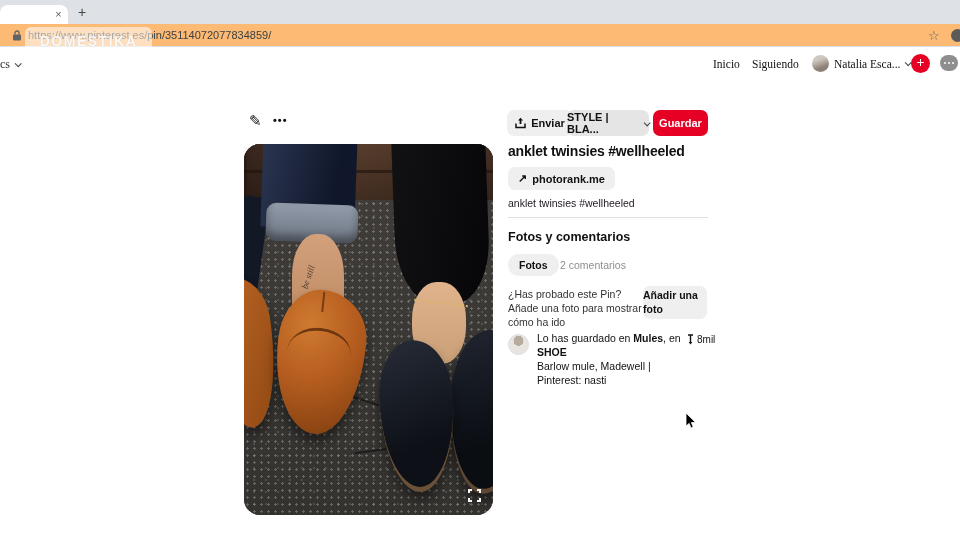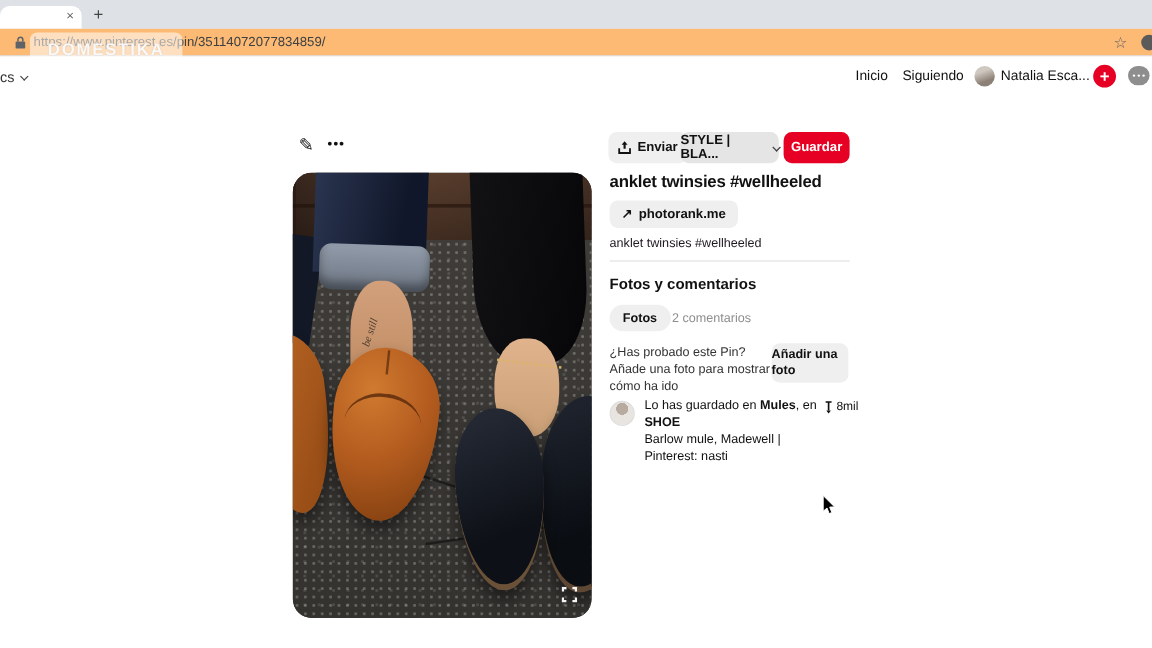--- a/index.html
+++ b/index.html
@@ -16,21 +16,21 @@
   .lock-icon { position:absolute; left:12px; top:6px; width:10px; height:11px; }
   .url-text { position:absolute; left:28px; top:5px; font-size:11px; color:#3c4043; white-space:nowrap; }
   .star-icon { position:absolute; left:928px; top:4px; font-size:13px; color:#5f6368; }
   .ext-icon { position:absolute; left:951px; top:5px; width:13px; height:13px; border-radius:50%; background:#5a5a5a; }
 
   
   .watermark { position:absolute; left:25px; top:27px; width:127px; height:28px; background:rgba(255,255,255,0.55); border-radius:6px; display:flex; align-items:center; justify-content:center; pointer-events:none; }
   .watermark span { font-size:14px; font-weight:bold; letter-spacing:1.5px; color:rgba(255,255,255,0.9); text-shadow:0 0 1px rgba(120,120,120,0.35); }
 
   
-  .pnav { position:absolute; left:0; top:47px; width:960px; height:34px; background:#fff; }
+  .pnav { position:absolute; left:0; top:47px; width:960px; height:34px; background:#fff;font-family:Liberation Serif, serif; }
   .nav-cut { position:absolute; left:0px; top:10px; font-size:12px; color:#333; display:flex; align-items:center; gap:5px; }
   .chev { display:inline-block; width:5px; height:5px; border-right:1.6px solid #444; border-bottom:1.6px solid #444; transform:rotate(45deg) translateY(-1px); }
   .searchbar { position:absolute; left:38px; top:6px; width:656px; height:22px; background:#efefef; border-radius:11px; display:flex; align-items:center; padding-left:12px; gap:7px; }
   .search-ph { font-size:11.5px; color:#6e6e6e; }
   .nav-link { position:absolute; top:11px; font-size:11.5px; font-weight:500; color:#111; }
   #link-inicio { left:713px; }
   #link-siguiendo { left:752px; }
   .profile { position:absolute; left:812px; top:8px; display:flex; align-items:center; gap:5px; }
   .avatar-s { width:17px; height:17px; border-radius:50%; background:linear-gradient(160deg,#cfc8c0 30%,#8d8177 70%); }
   .profile-name { font-size:11.5px; color:#111; }

